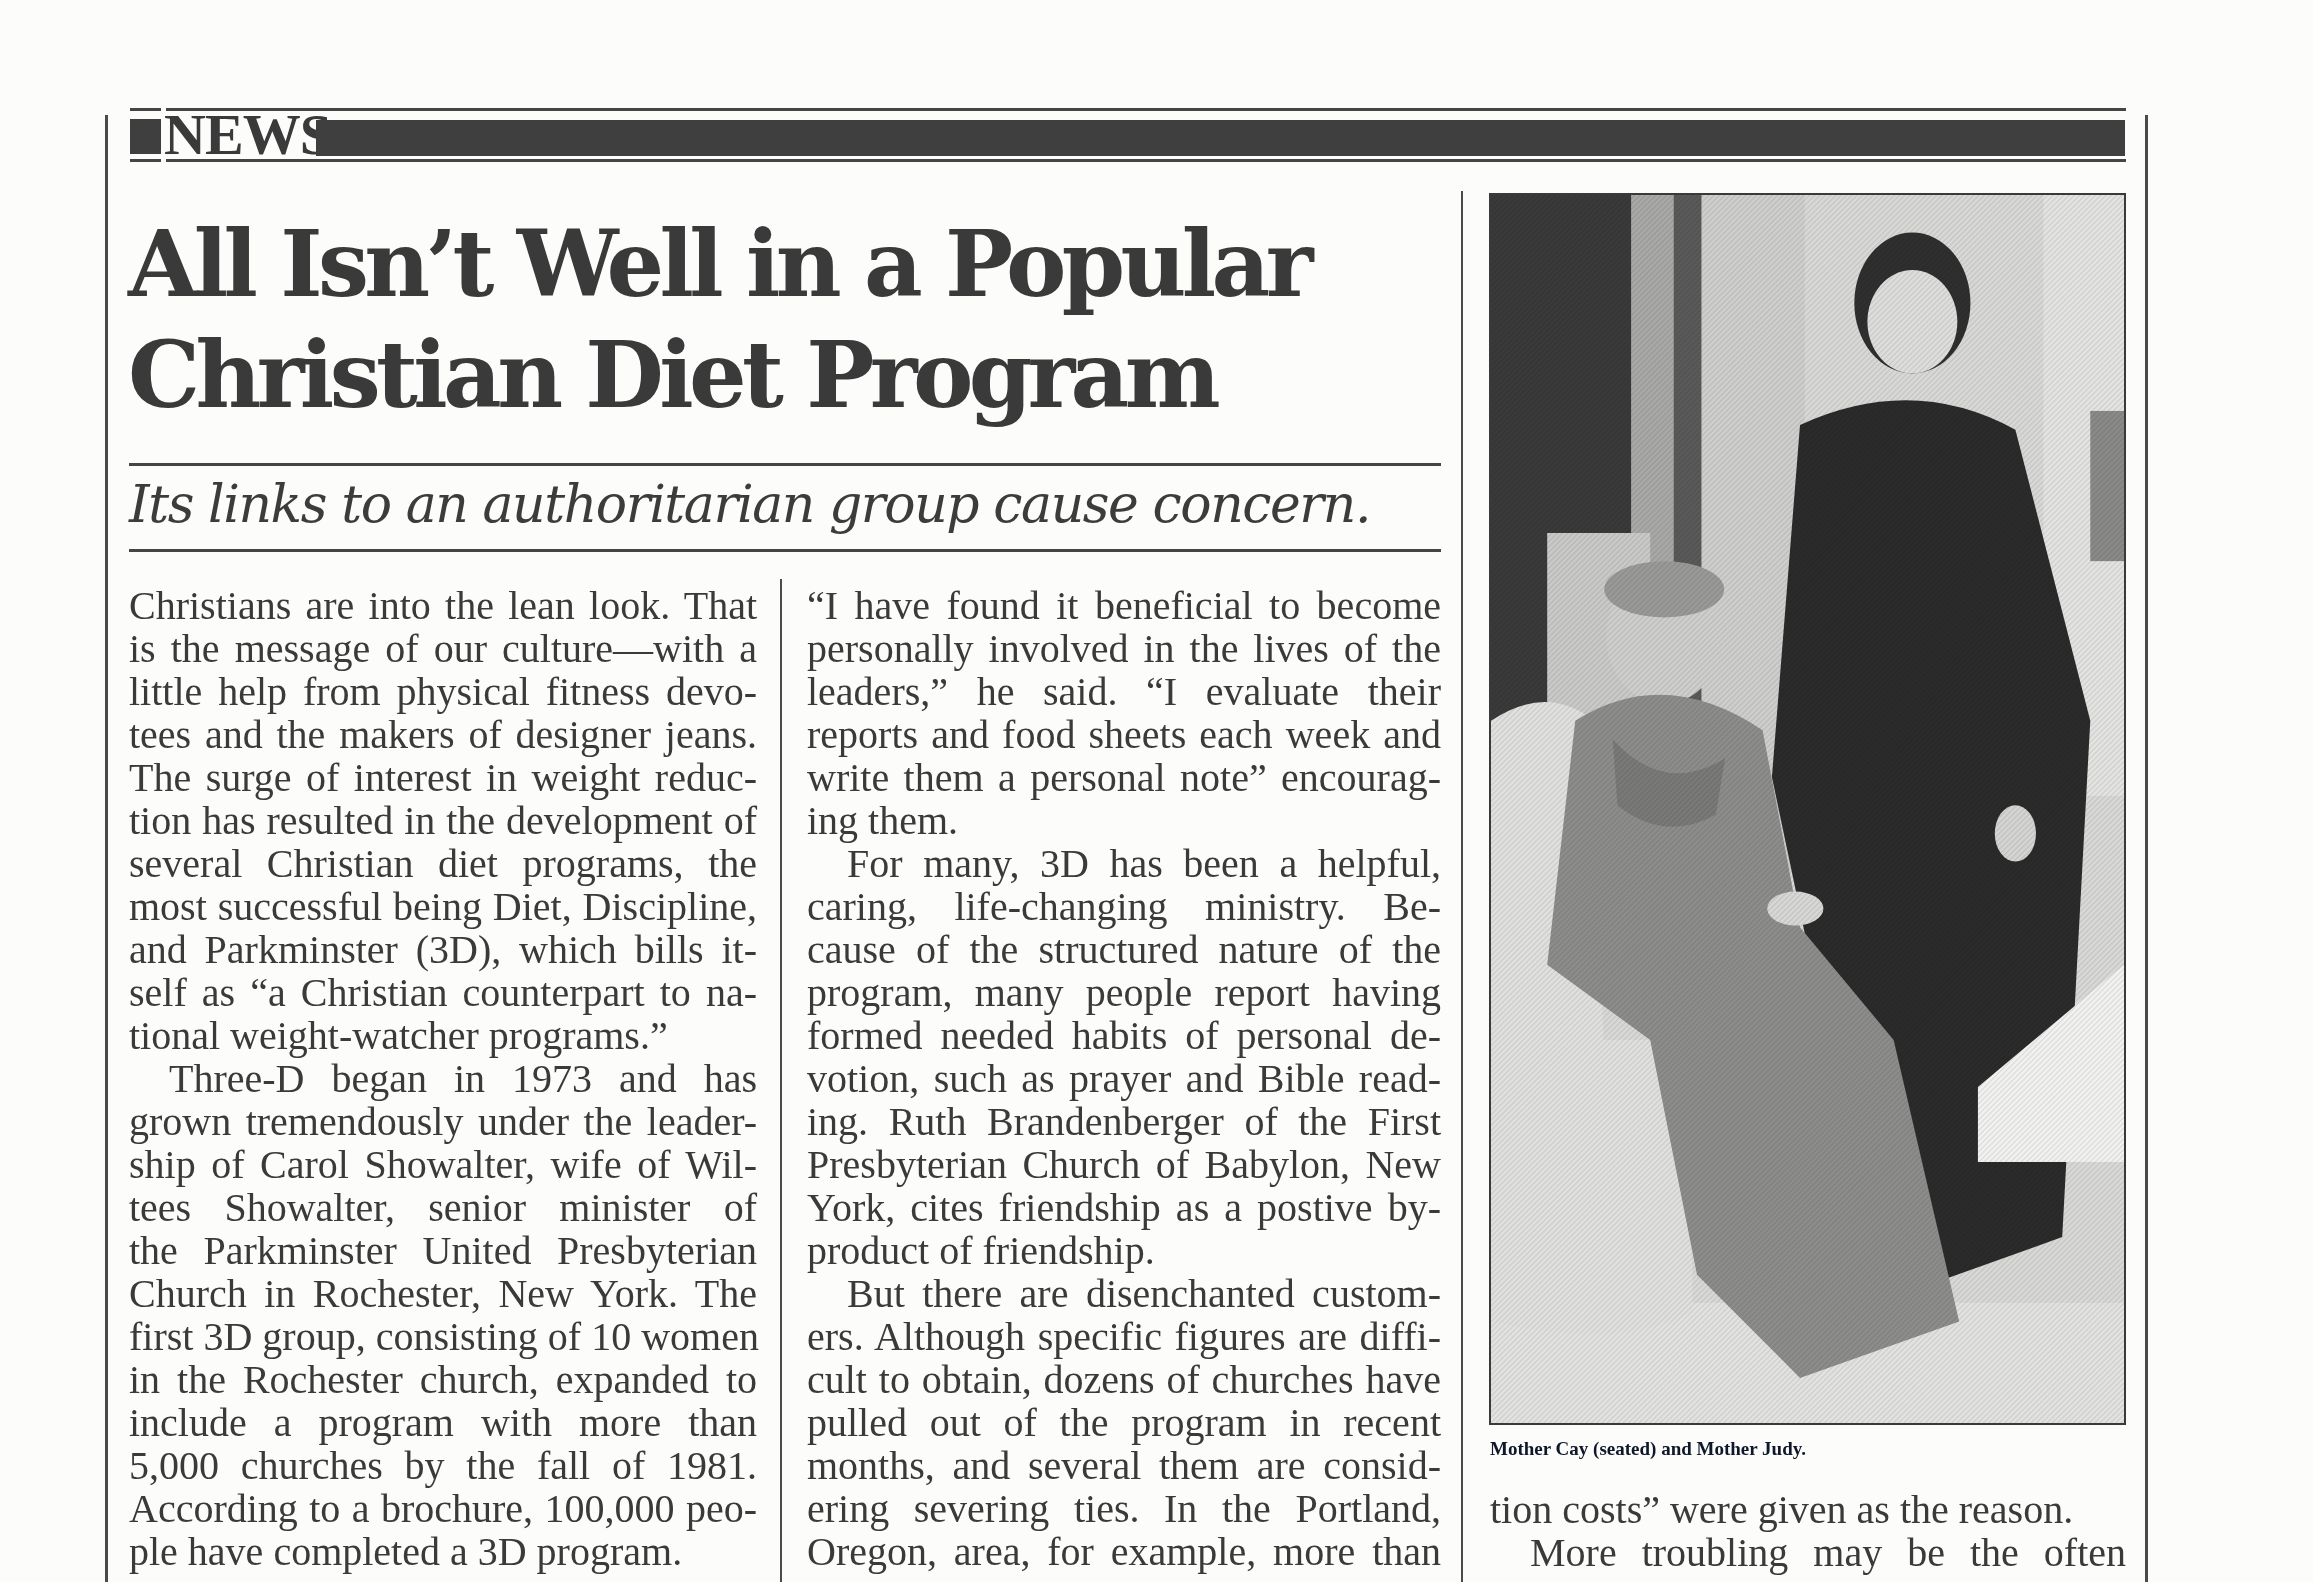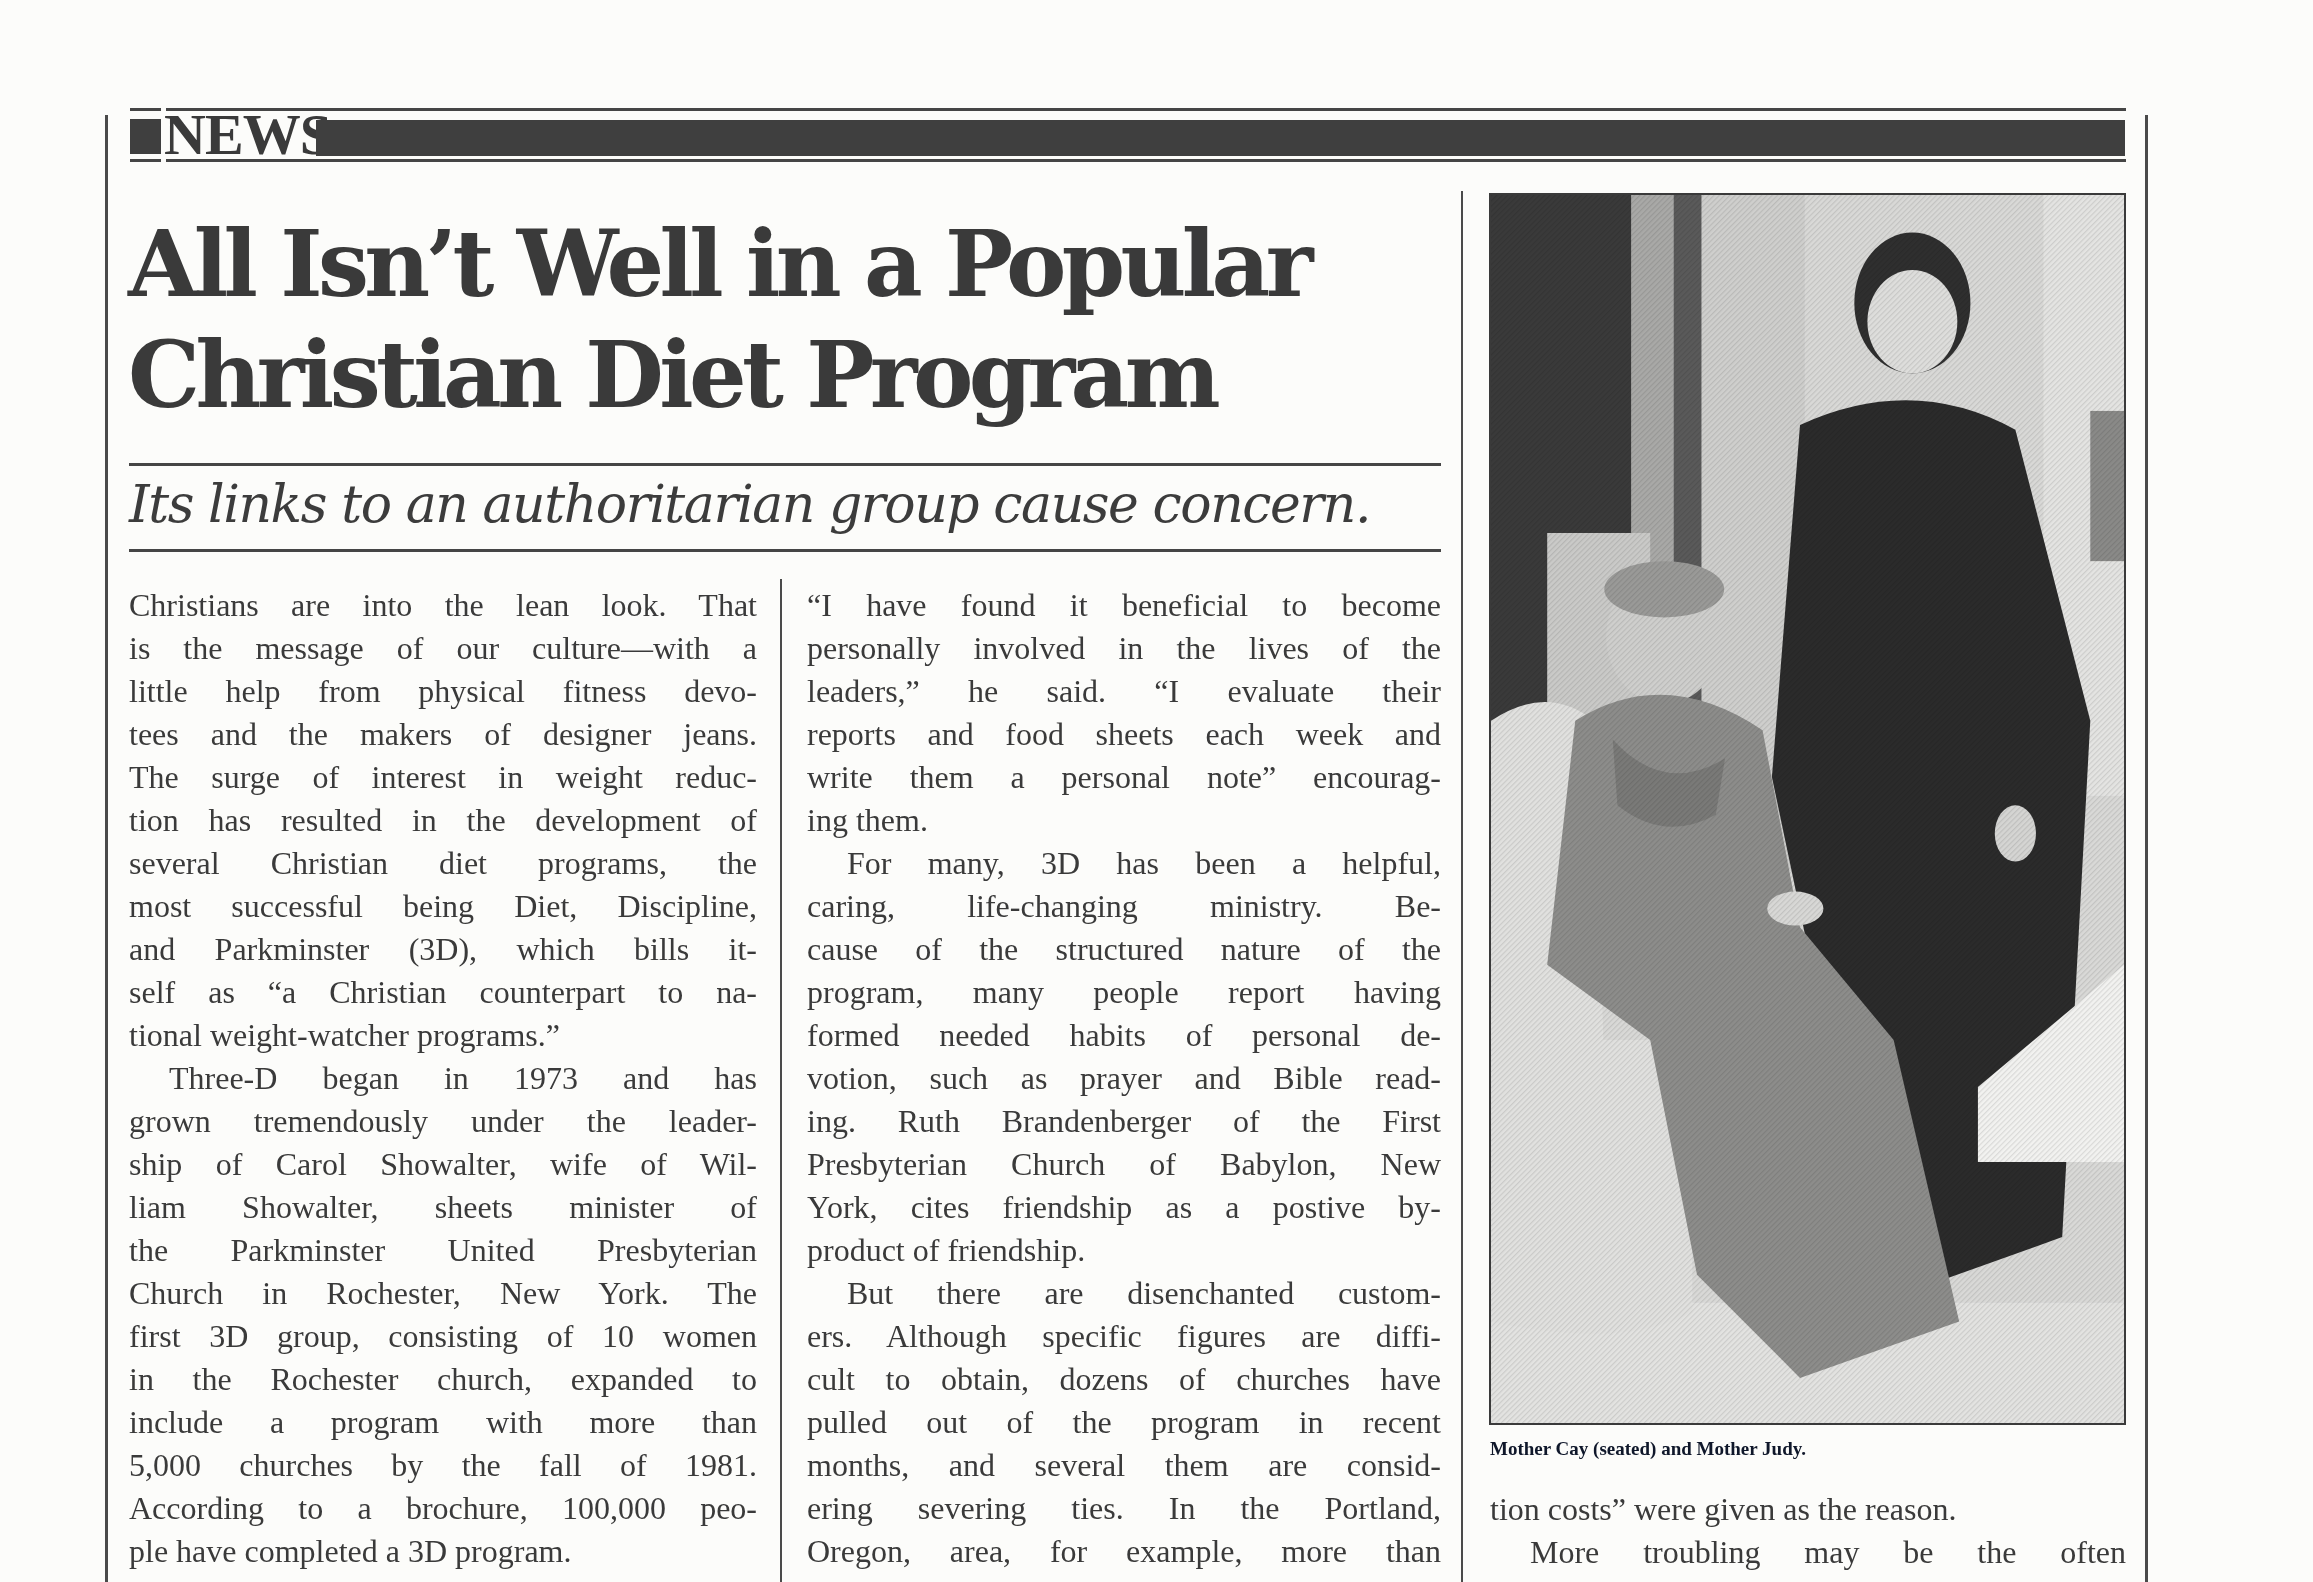--- a/index.html
+++ b/index.html
@@ -37,21 +37,21 @@
     left: 129px; top: 478px;
     font-family: "DejaVu Serif", serif; font-style: italic;
     font-size: 52px; line-height: 1; color: #3c3c3c; white-space: nowrap;
     letter-spacing: -1.4px;
   }
 
   
   .col {
     position: absolute;
     font-family: "Liberation Serif", serif;
-    font-size: 32px; line-height: 43px; color: #3a3a3a;
+    font-size: 40px; line-height: 43px; color: #3a3a3a;
   }
   .col .line { display: block; white-space: nowrap; text-align: justify; text-align-last: justify; height: 43px; }
   .col .line.last { text-align-last: left; }
   .col .line.indent { padding-left: 40px; }
   #col-1 { left: 129px; top: 584px; width: 628px; }
   #col-2 { left: 807px; top: 584px; width: 634px; }
   #col-3 { left: 1490px; top: 1488px; width: 636px; }
 
   
   #photo {
@@ -102,21 +102,21 @@
     <span class="line">The surge of interest in weight reduc-</span>
     <span class="line">tion has resulted in the development of</span>
     <span class="line">several Christian diet programs, the</span>
     <span class="line">most successful being Diet, Discipline,</span>
     <span class="line">and Parkminster (3D), which bills it-</span>
     <span class="line">self as “a Christian counterpart to na-</span>
     <span class="line last">tional weight-watcher programs.”</span>
     <span class="line indent">Three-D began in 1973 and has</span>
     <span class="line">grown tremendously under the leader-</span>
     <span class="line">ship of Carol Showalter, wife of Wil-</span>
-    <span class="line">liam Showalter, sheets minister of</span>
+    <span class="line">tees Showalter, senior minister of</span>
     <span class="line">the Parkminster United Presbyterian</span>
     <span class="line">Church in Rochester, New York. The</span>
     <span class="line">first 3D group, consisting of 10 women</span>
     <span class="line">in the Rochester church, expanded to</span>
     <span class="line">include a program with more than</span>
     <span class="line">5,000 churches by the fall of 1981.</span>
     <span class="line">According to a brochure, 100,000 peo-</span>
     <span class="line last">ple have completed a 3D program.</span>
   </div>
 <div class="col" id="col-2">

